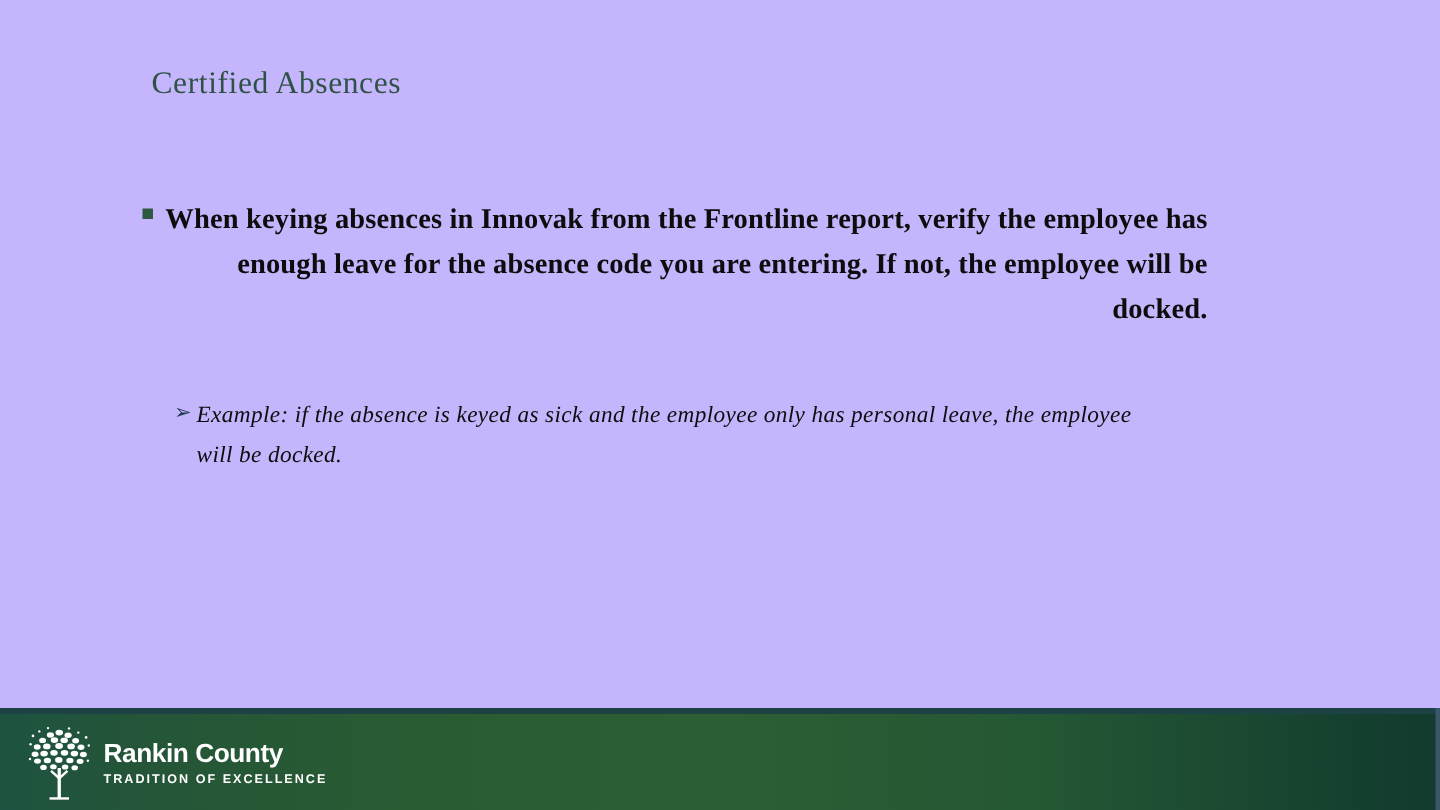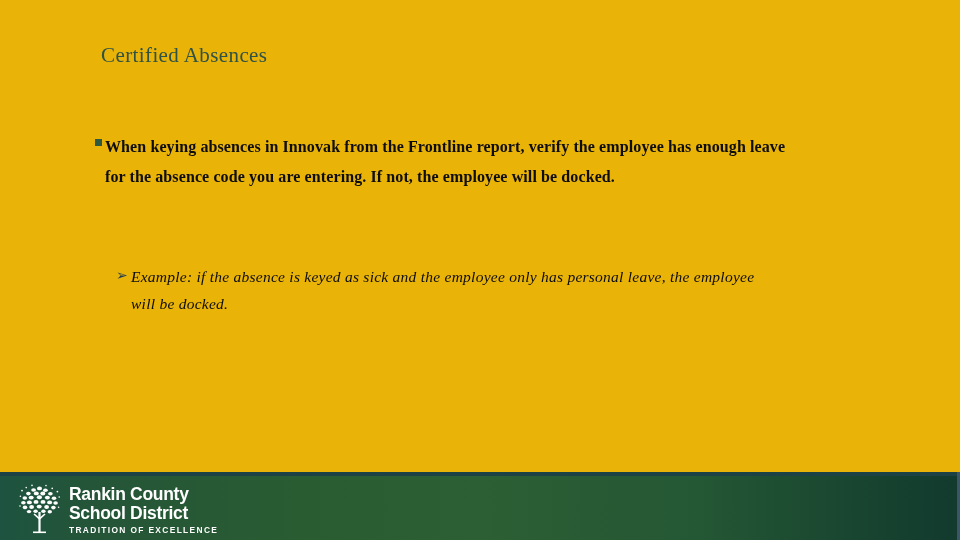--- a/index.html
+++ b/index.html
@@ -5,21 +5,21 @@
   html, body {
     margin: 0;
     padding: 0;
     background: #ffffff;
   }
 
   #slide {
     position: relative;
     width: 960px;
     height: 540px;
-    background: #eab308;
+    background: #c4b5fd;
     overflow: hidden;
     font-family: "Liberation Serif", "DejaVu Serif", serif;
   }
 
   
   #slide-title {
     position: absolute;
     left: 101px;
     top: 42px;
     width: 760px;
@@ -55,24 +55,24 @@
     width: 7px;
     height: 7px;
     background: #2e5941;
   }
 
   .bullet-l1 .text {
     display: block;
     margin-left: 10px;
     font-family: "Liberation Serif", "DejaVu Serif", serif;
     font-weight: bold;
-    font-size: 16px;
+    font-size: 19px;
     line-height: 30px;
     color: #0d0d0d;
-    text-align: left;
+    text-align: right;
     letter-spacing: 0.1px;
   }
 
   
   .bullet-l2 {
     position: absolute;
     left: 116px;
     top: 263px;
     width: 640px;
   }
@@ -145,21 +145,21 @@
 
   #tree-logo {
     width: 48px;
     height: 52px;
     flex: 0 0 auto;
     margin-top: 1px;
   }
 
   #logo-text-block {
     margin-left: 5px;
-    margin-top: 4px;
+    margin-top: 12px;
   }
 
   .logo-line {
     display: block;
     font-family: "Liberation Sans", "DejaVu Sans", sans-serif;
     font-weight: bold;
     font-size: 17.5px;
     line-height: 19px;
     color: #ffffff;
     letter-spacing: -0.3px;
@@ -250,20 +250,19 @@
           <circle cx="41.4" cy="9.6" r="0.9"></circle>
           <circle cx="43.2" cy="15.0" r="0.8"></circle>
           <circle cx="4.4" cy="14.2" r="0.8"></circle>
           <circle cx="4.0" cy="24.0" r="0.8"></circle>
           <circle cx="42.6" cy="25.2" r="0.8"></circle>
         </g>
       </svg>
 
       <div id="logo-text-block">
         <span class="logo-line">Rankin County</span>
-        <span class="logo-line">School District</span>
         <span id="logo-tagline">TRADITION OF EXCELLENCE</span>
       </div>
 
     </div>
   </div>
 
 </div>
 
 </body></html>

